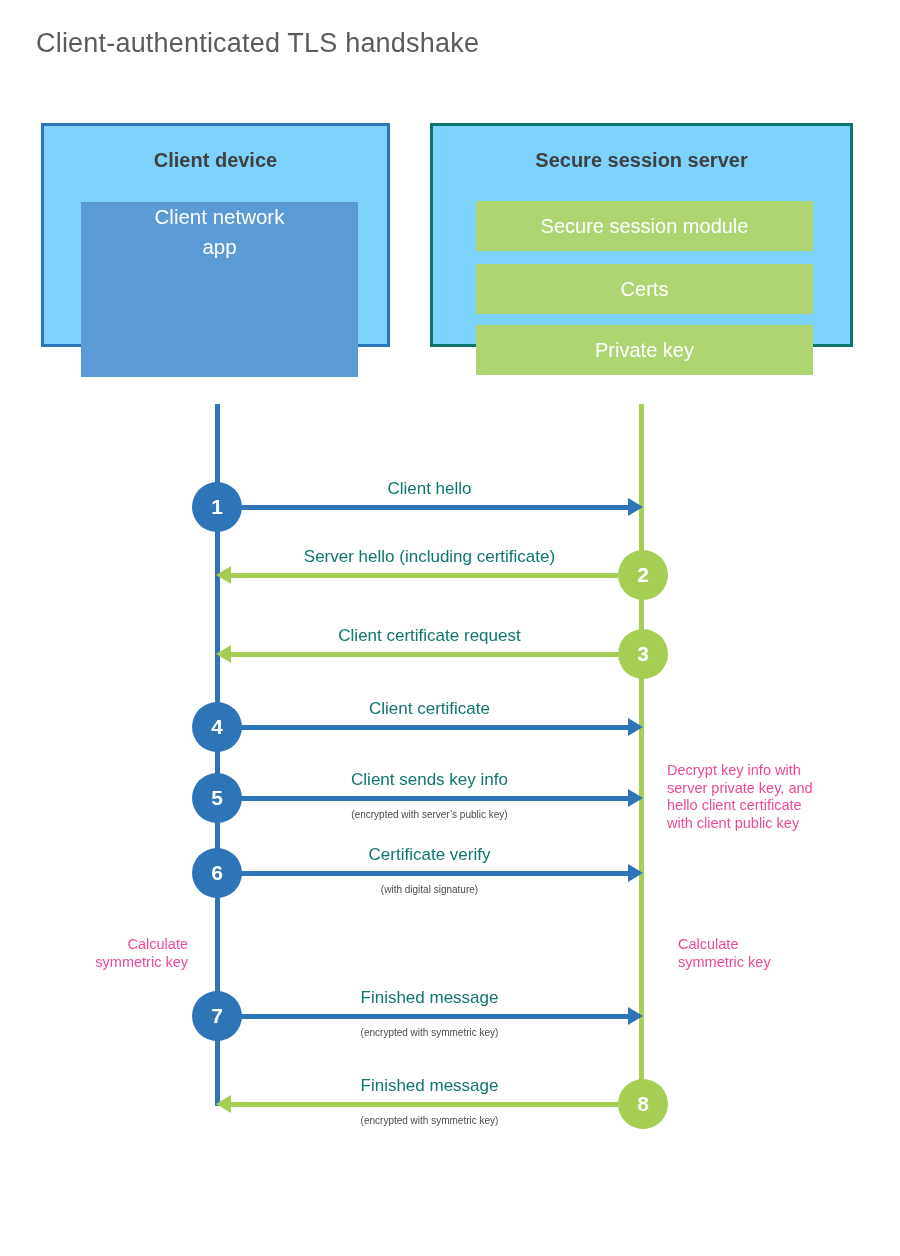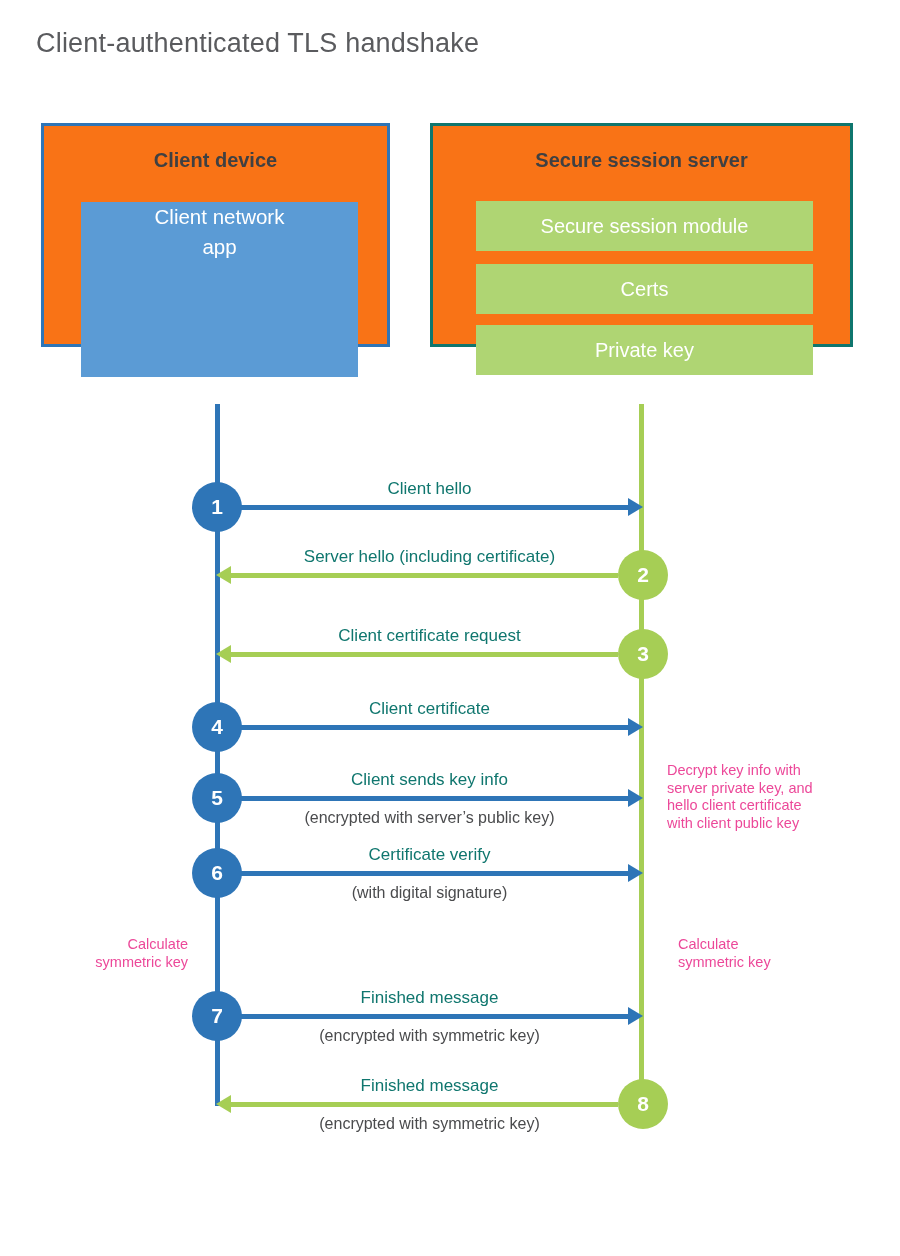--- a/index.html
+++ b/index.html
@@ -5,21 +5,21 @@
   html,body{margin:0;padding:0;background:#ffffff;}
   .canvas{
     position:relative;width:900px;height:1256px;background:#ffffff;overflow:hidden;
     font-family:"Liberation Sans","DejaVu Sans",sans-serif;
   }
   .page-title{
     position:absolute;left:36px;top:28px;margin:0;
     font-size:27px;font-weight:300;color:#5a5b5e;letter-spacing:.2px;
   }
   
-  .actor-box{position:absolute;top:123px;height:224px;box-sizing:border-box;background:#f97316;}
+  .actor-box{position:absolute;top:123px;height:224px;box-sizing:border-box;background:#7dd3fc;}
   .actor-box.client{left:41px;width:349px;border:3px solid #2e75b7;}
   .actor-box.server{left:430px;width:423px;border:3px solid #0f766e;}
   .actor-title{margin-top:23px;text-align:center;font-size:20px;font-weight:700;color:#3f4042;}
   .client-module{
     position:absolute;left:37px;top:76px;width:277px;height:175px;background:#5b9bd5;
     display:flex;align-items:flex-start;justify-content:center;text-align:center;
     color:#ffffff;font-size:20.5px;line-height:30px;
   }
   .client-module span{display:inline-block;max-width:160px;}
   .server-module{
@@ -49,21 +49,21 @@
     color:#ffffff;font-size:21px;font-weight:700;z-index:2;
   }
   .step.right .badge{left:-25px;background:#2e75b7;}
   .step.left  .badge{right:-26px;background:#a6ce55;}
   .msg-label{
     position:absolute;left:0;right:0;bottom:8px;text-align:center;
     font-size:17px;color:#0f766e;
   }
   .msg-sub{
     position:absolute;left:0;right:0;top:11px;text-align:center;
-    font-size:16px;color:#4a4b4d;
+    font-size:10px;color:#4a4b4d;
   }
   
   .side-note{position:absolute;font-size:14.5px;line-height:17.5px;color:#ec4899;}
   .note-decrypt{left:667px;top:762px;width:170px;}
   .calc-left{left:48px;top:936px;width:140px;text-align:right;}
   .calc-right{left:678px;top:936px;width:140px;text-align:left;}
 </style>
 </head>
 <body>
 

